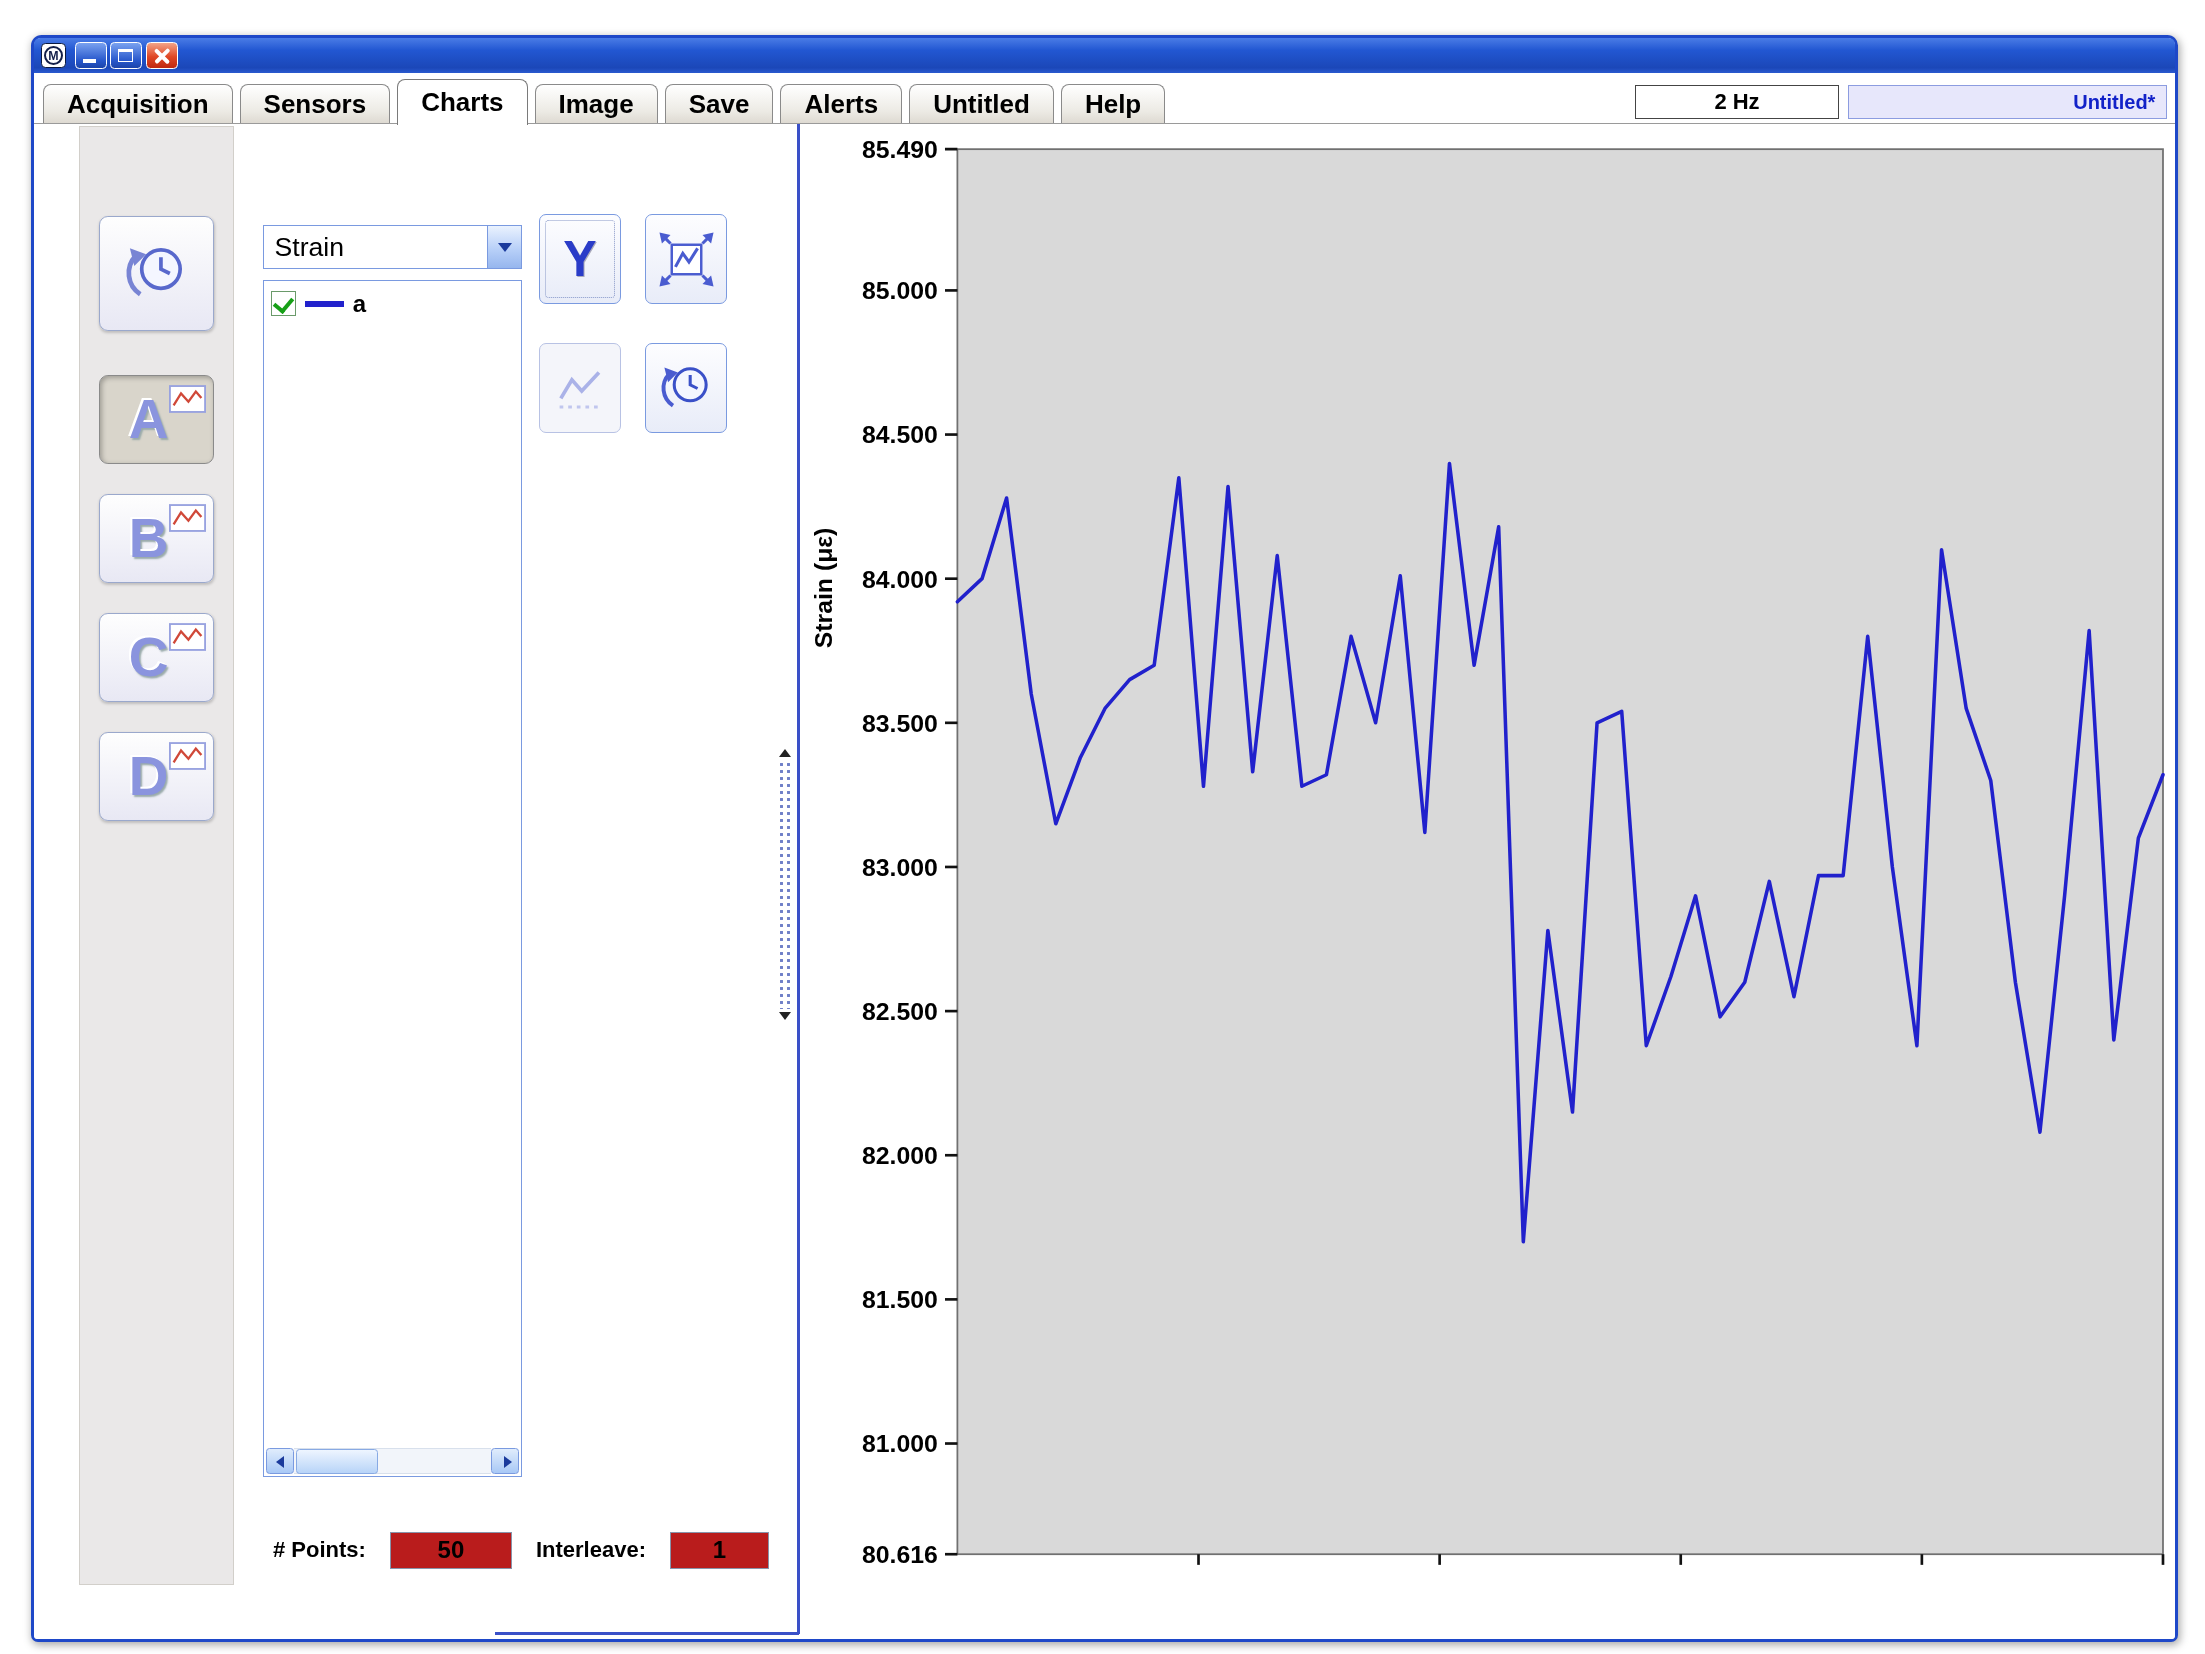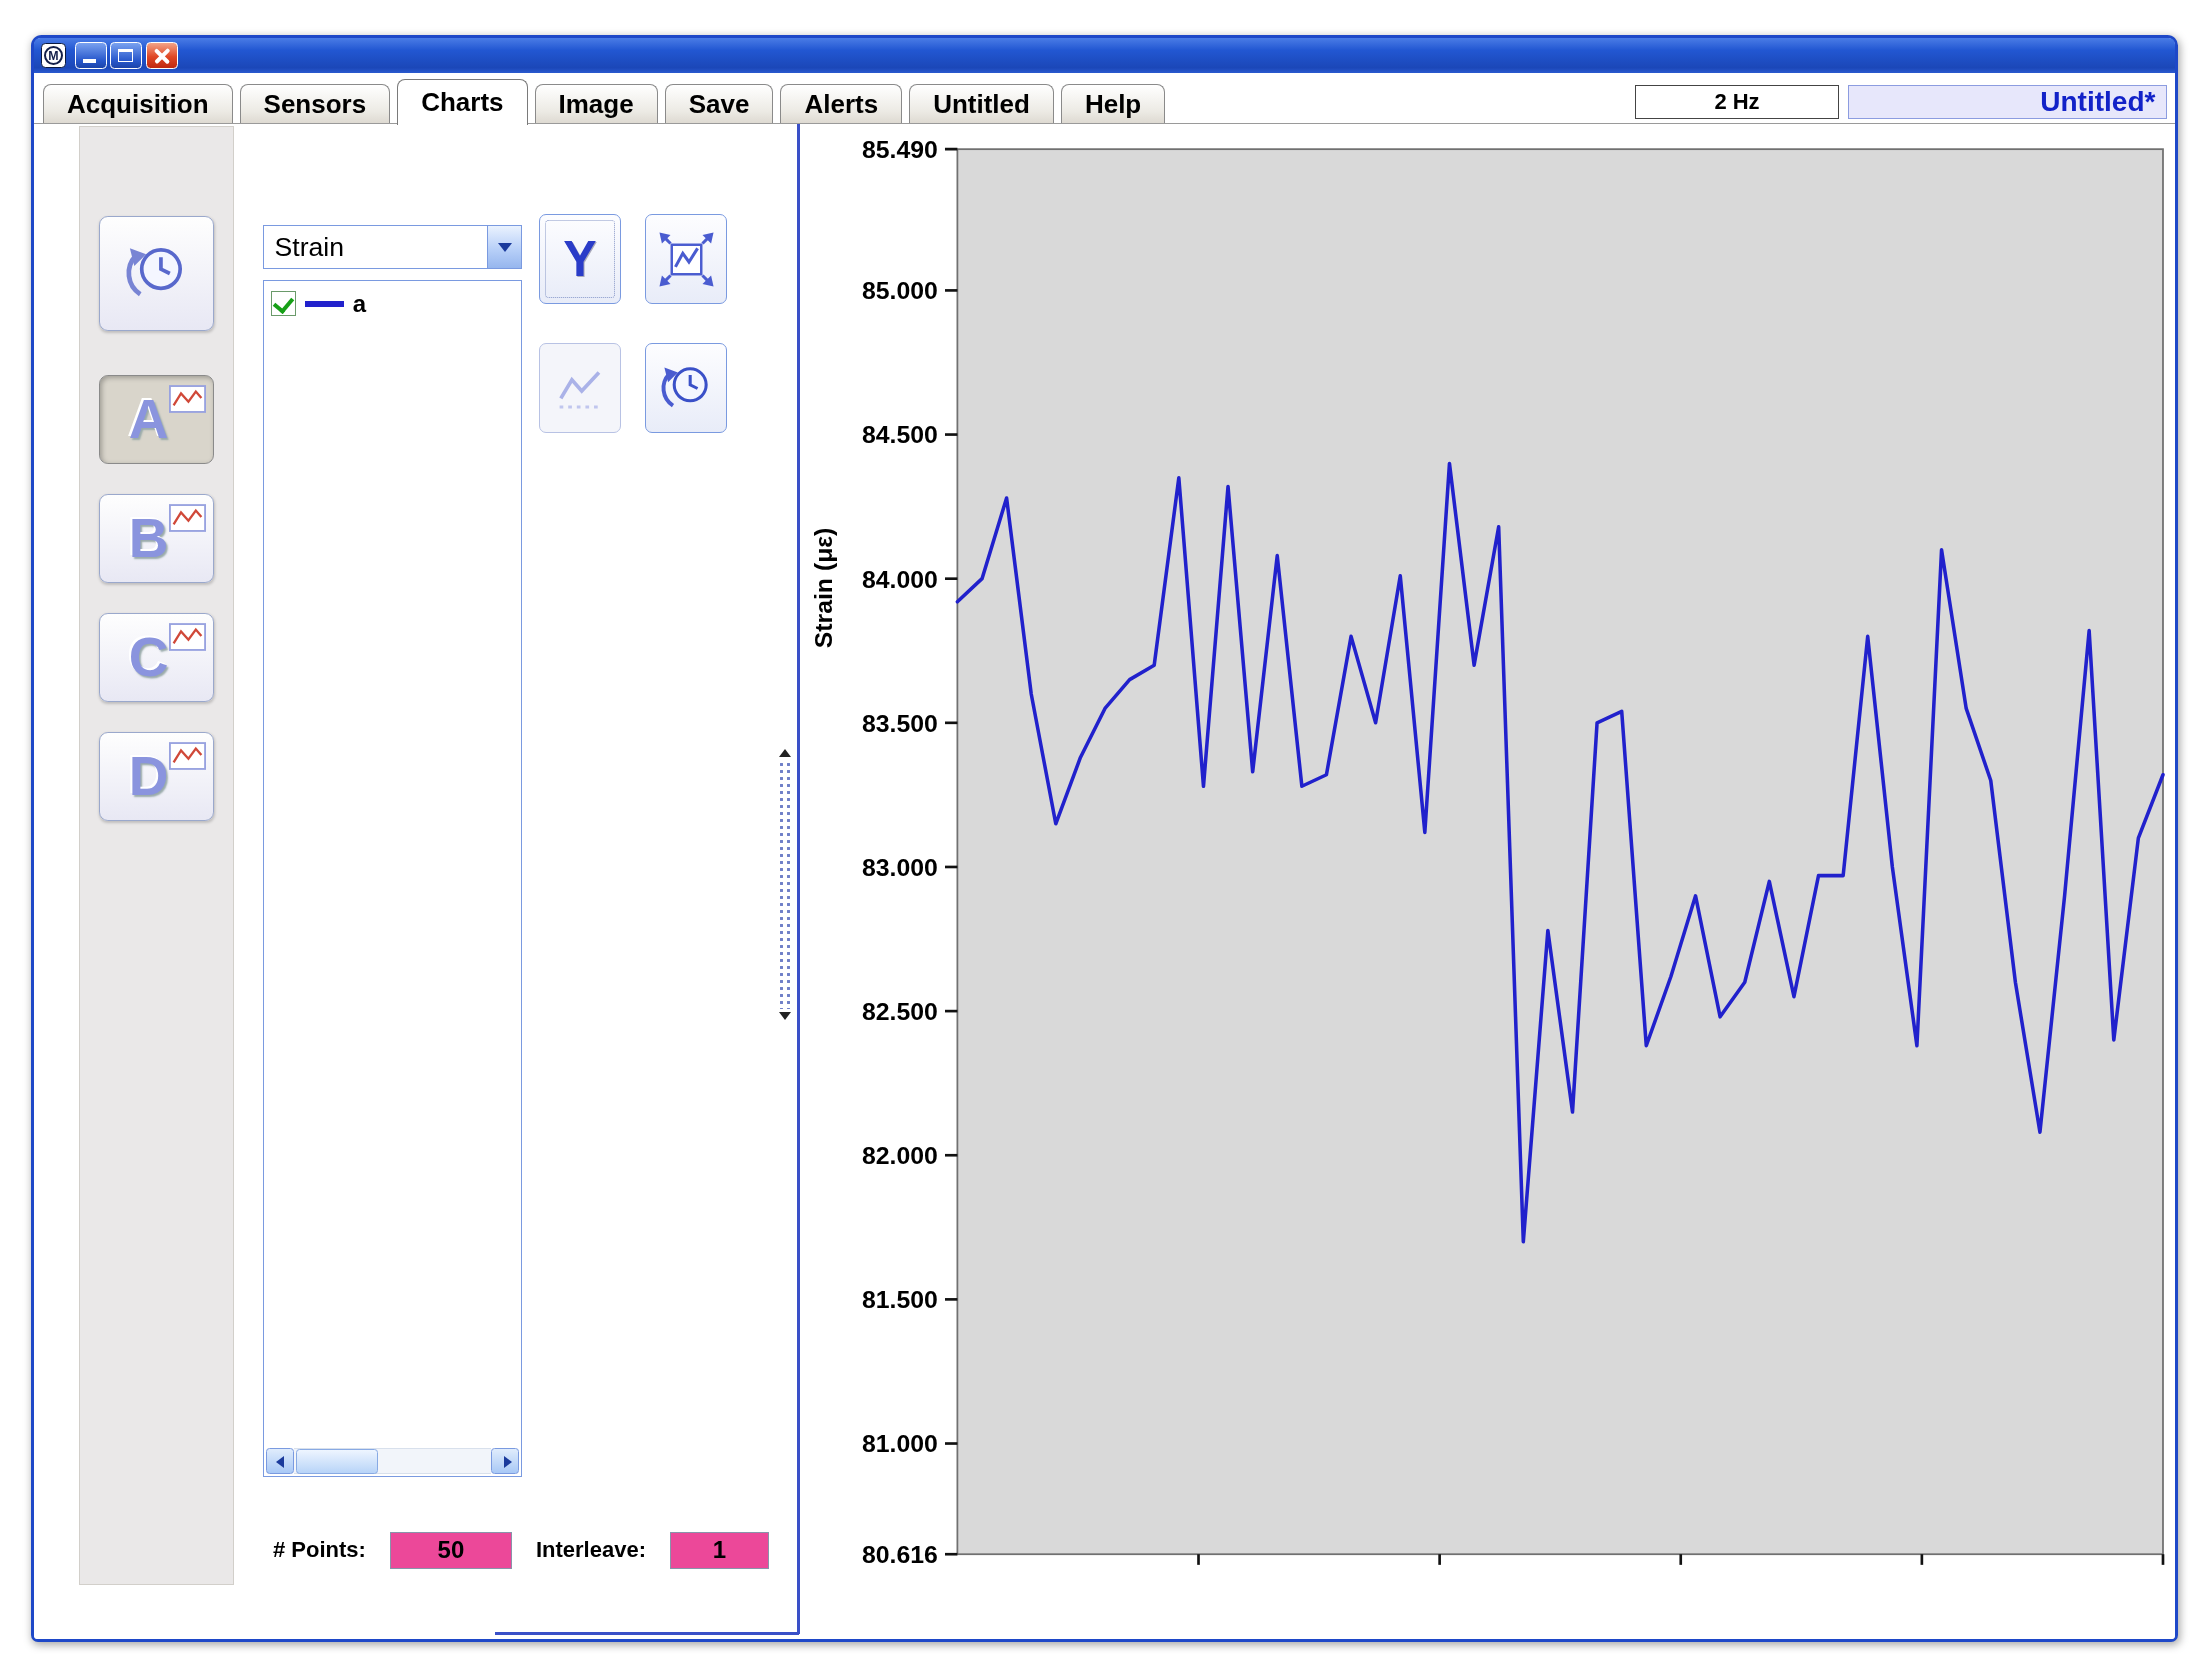--- a/index.html
+++ b/index.html
@@ -35,21 +35,21 @@
   
   .tabbar { position:absolute; left:0; top:5.3px; width:100%; height:46px; border-bottom:1.8px solid #9a9a9a;
     display:flex; align-items:flex-end; gap:7px; padding-left:9px; }
   .tab { height:39px; padding:0 23px; display:flex; align-items:center; justify-content:center; font-weight:bold;
     font-size:26px; color:#000; background:linear-gradient(180deg,#ffffff,#eceae4 70%,#dedad2);
     border:1.8px solid #8a8a8a; border-bottom:none; border-radius:8px 8px 0 0; cursor:default; }
   .tab.active { background:#fff; height:46px; margin-bottom:-1.8px; z-index:2; border-color:#7a7a7a; }
   .rate-box { position:absolute; left:1601px; top:7px; width:204px; height:34px; border:1.8px solid #444; background:#fff;
     font-weight:bold; font-size:22px; display:flex; align-items:center; justify-content:center; }
   .doc-box { position:absolute; left:1814px; top:7px; width:319px; height:34px; border:1.8px solid #8c9ce0;
-    background:#e7e7fb; color:#1222c8; font-weight:bold; font-size:28px; display:flex; align-items:center;
+    background:#e7e7fb; color:#1222c8; font-weight:bold; font-size:20px; display:flex; align-items:center;
     justify-content:flex-end; padding-right:10.6px; }
 
   
   .left-panel { position:absolute; left:45px; top:53px; width:155px; height:1459px; background:#eae8e8;
     border:0.9px solid #d2cfca; display:flex; flex-direction:column; align-items:center; padding-top:89px; }
   .tool-btn { width:115px; border:1.8px solid #9aa8cc; border-radius:8.9px;
     background:linear-gradient(180deg,#fefefe,#e8e8f4); box-shadow:0.9px 1.8px 2.7px rgba(0,0,0,.18);
     display:flex; align-items:center; justify-content:center; position:relative; cursor:default; }
   .tool-btn.big { height:115px; margin-bottom:44px; }
   .tool-btn.letter { height:89px; margin-bottom:30px; }
@@ -86,21 +86,21 @@
   
   .sq-btn { position:absolute; width:82px; height:90px; border:1.8px solid #7a9ae0; border-radius:7px;
     background:linear-gradient(180deg,#fdfdff,#e8ecf8); display:flex; align-items:center; justify-content:center; }
   .sq-btn.focus::after { content:""; position:absolute; inset:5.3px; border:1.8px dotted #8898c8; border-radius:3.5px; }
   .y-label { font-size:50px; font-weight:bold; color:#2a3cc8; text-shadow:0.9px 0.9px 0 #aab; }
   .sq-btn.disabled { border-color:#b8c2e4; background:#f4f5fa; }
 
   
   .points-row { position:absolute; left:218px; top:1452px; width:546px; height:50px; display:flex; align-items:center;
     gap:24px; padding-left:21px; font-weight:bold; font-size:22px; }
-  .num-input { height:37px; border:1.8px solid #8894aa; background:#ec4899; font-weight:bold; font-size:24px;
+  .num-input { height:37px; border:1.8px solid #8894aa; background:#b91c1c; font-weight:bold; font-size:24px;
     text-align:center; font-family:"Liberation Sans", sans-serif; }
   .num-input.points { width:122px; }
   .num-input.inter  { width:99px; margin-right:0; }
 
   
   .splitter { position:absolute; left:741px; top:51px; width:19.5px; height:1510px; background:#fff; }
   .splitter-handle { position:absolute; left:2.7px; top:637px; width:14px; height:248px;
     background-image:radial-gradient(#7080c8 1.4px, transparent 1.7px); background-size:7px 7px; }
   .split-arrow-up { position:absolute; left:3.5px; top:619px; width:0; height:0; border:6.2px solid transparent; border-bottom:8px solid #222; }
   .split-arrow-down { position:absolute; left:3.5px; top:888px; width:0; height:0; border:6.2px solid transparent; border-top:8px solid #222; }

